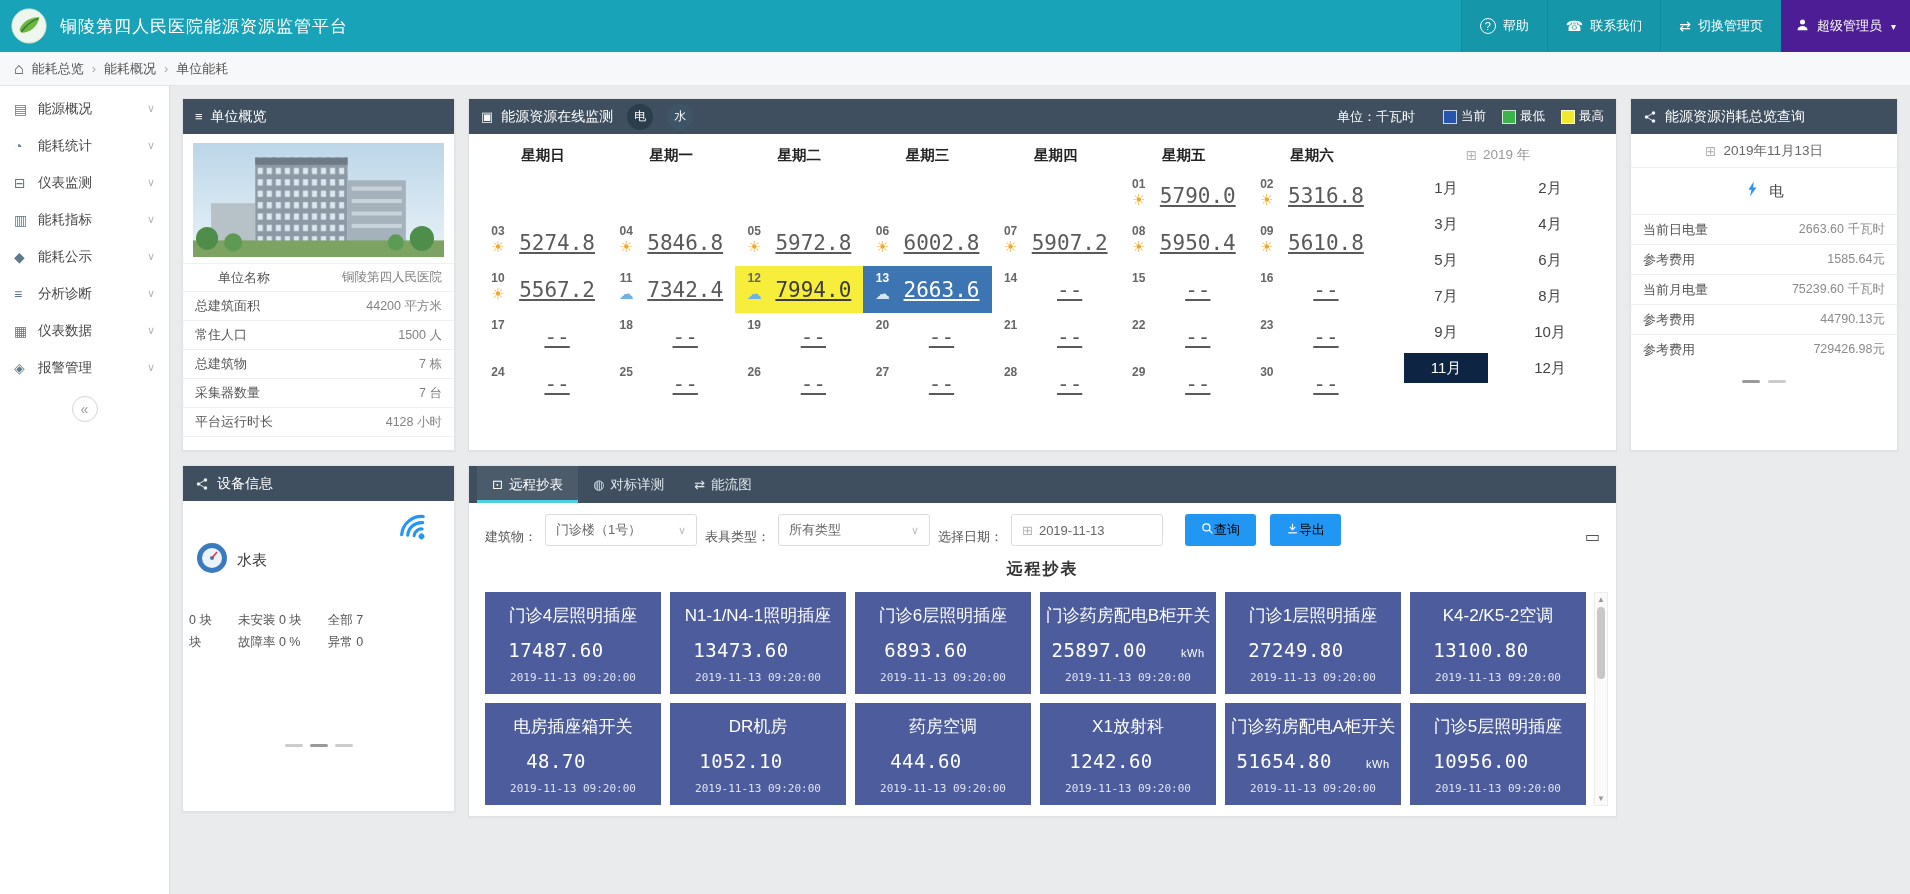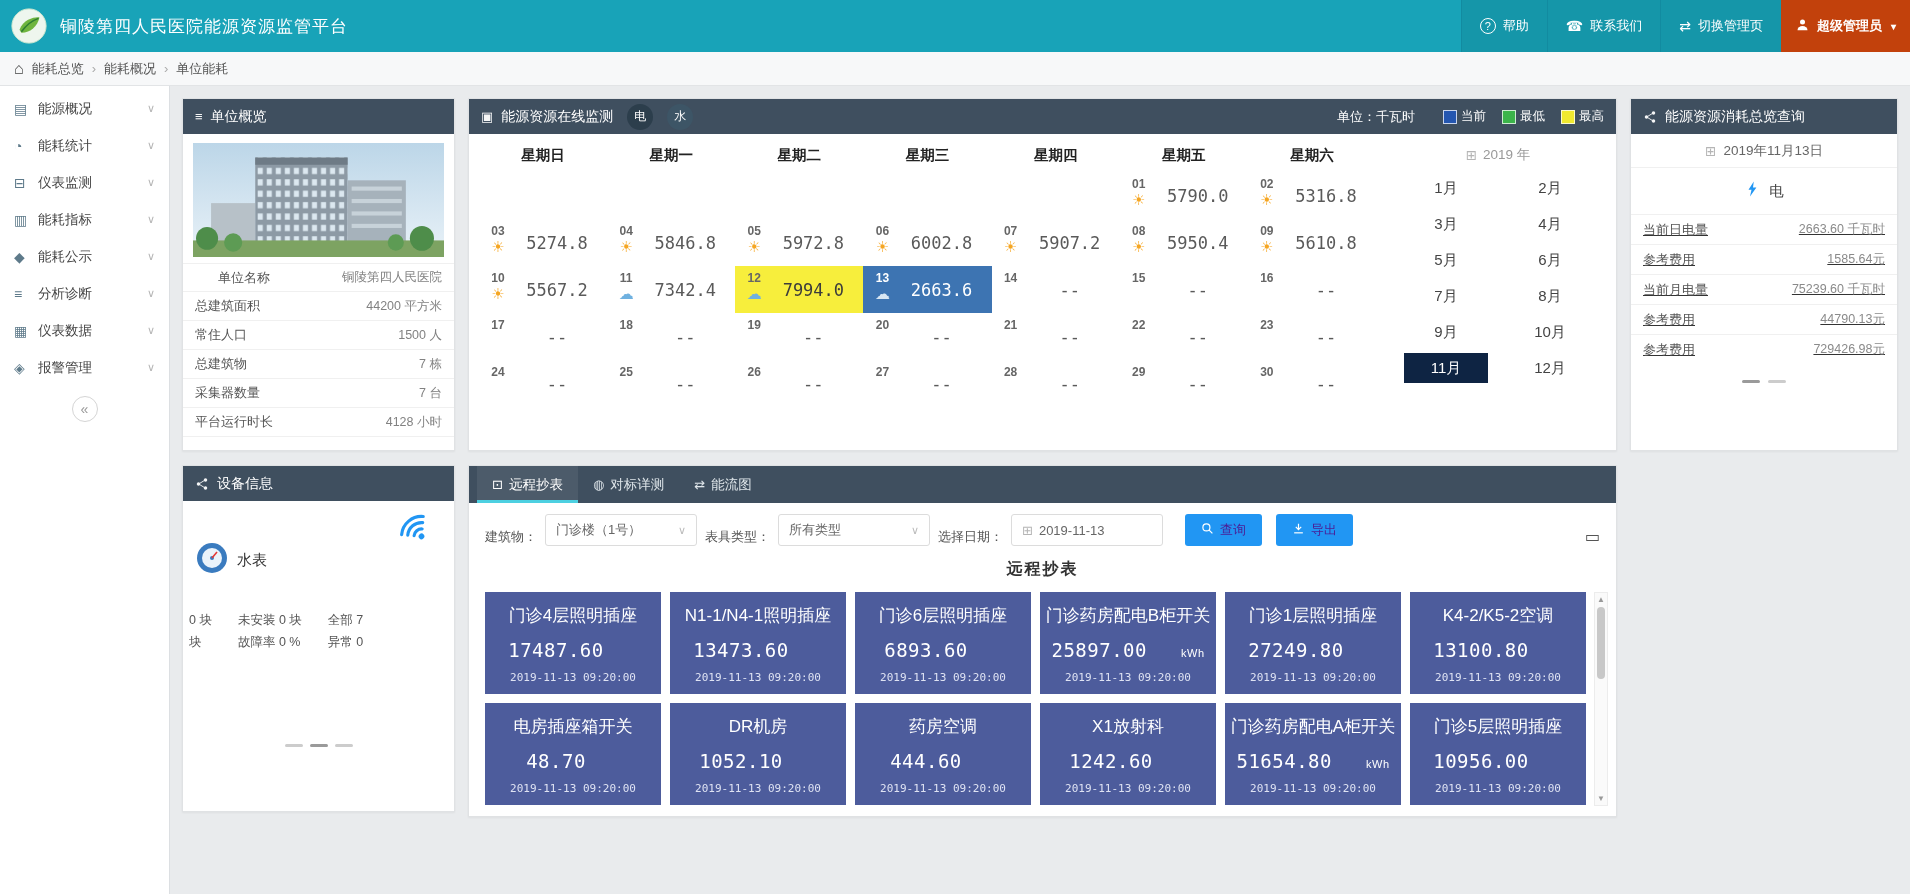--- a/index.html
+++ b/index.html
@@ -11,21 +11,21 @@
     overflow: hidden;
   }
 
   
   .topbar { height: 52px; background: #18a3b8; display: flex; align-items: center; padding-left: 10px; }
   .logo { width: 38px; height: 38px; flex-shrink: 0; }
   .app-title { color: #fff; font-size: 17px; margin-left: 12px; letter-spacing: 1px; }
   .top-nav { margin-left: auto; height: 100%; display: flex; }
   .top-btn { height: 100%; border: none; background: #1596a9; color: #fff; font-size: 13px; padding: 0 18px;
     display: flex; align-items: center; gap: 7px; cursor: pointer; border-left: 1px solid #128ba0; }
-  .top-btn.admin { background: #c2410c; border-left: none; padding: 0 14px; font-weight: bold; }
+  .top-btn.admin { background: #4c1d95; border-left: none; padding: 0 14px; }
   .circle-q { width: 16px; height: 16px; border: 1px solid #fff; border-radius: 50%; font-size: 11px;
     display: inline-flex; align-items: center; justify-content: center; }
   .tb-glyph { font-size: 14px; }
   .tb-caret { font-size: 10px; margin-left: 2px; }
 
   
   .breadcrumb { height: 34px; background: #f7f8f9; border-bottom: 1px solid #e2e4e6; display: flex;
     align-items: center; padding: 0 14px; font-size: 13px; color: #555; gap: 8px; }
   .bc-home { font-size: 16px; color: #444; }
   .bc-sep { color: #aaa; font-size: 13px; }
@@ -85,60 +85,60 @@
   .monitor-body { flex: 1; display: flex; padding: 4px 8px 0 10px; min-height: 0; }
   .calendar { flex: 1; display: flex; flex-direction: column; min-width: 0; }
   .weekdays { display: grid; grid-template-columns: repeat(7, 1fr); height: 34px; align-items: center; }
   .wd { text-align: center; font-weight: bold; font-size: 14.5px; color: #222; font-family: Liberation Serif, serif; }
   .days { display: grid; grid-template-columns: repeat(7, 1fr); grid-template-rows: repeat(5, 47px); }
   .day-cell { display: flex; align-items: center; padding: 3px 6px; gap: 2px; cursor: pointer; }
   .day-left { width: 26px; display: flex; flex-direction: column; align-items: center; gap: 1px; align-self: flex-start; padding-top: 2px; }
   .day-num { font-size: 12px; font-weight: bold; color: #666; }
   .day-weather { font-size: 15px; line-height: 16px; height: 17px; }
   .sun { color: #f5a623; } .cloud { color: #6fb1e0; } .cloud-light { color: #d7e6f3; }
-  .day-value { flex: 1; text-align: center; font-family: "DejaVu Sans Mono", monospace; font-size: 17px; color: #5a5a5a; }
+  .day-value { flex: 1; text-align: center; font-family: "DejaVu Sans Mono", monospace; font-size: 21px; color: #5a5a5a; text-decoration: underline; }
   .day-cell.max { background: #f7ee3c; }
   .day-cell.max .day-value { color: #3c3c3c; }
   .day-cell.current { background: #3d74b2; }
   .day-cell.current .day-num, .day-cell.current .day-value { color: #fff; }
 
   .month-box { width: 232px; flex-shrink: 0; padding: 2px 6px 0 18px; display: flex; flex-direction: column; }
   .year-row { display: flex; align-items: center; justify-content: center; gap: 6px; color: #999; font-size: 13.5px; height: 30px; }
   .cal-glyph { color: #b5b5b5; }
   .months { display: grid; grid-template-columns: 1fr 1fr; grid-auto-rows: 36px; }
   .month-cell { margin: 3px 10px; display: flex; align-items: center; justify-content: center; font-size: 15px; color: #444; cursor: pointer; }
   .month-cell.active { background: #0e2443; color: #fff; }
 
   
   .query-panel { height: 353px; display: flex; flex-direction: column; }
   .query-date { height: 34px; display: flex; align-items: center; justify-content: center; gap: 7px;
     color: #666; font-size: 13.5px; border-bottom: 1px solid #f0f0f0; }
   .energy-type { height: 46px; display: flex; align-items: center; justify-content: center; gap: 7px; }
   .energy-label { font-size: 14.5px; color: #444; }
   .qr-row { display: flex; justify-content: space-between; align-items: center; height: 30px;
-    padding: 0 12px; border-top: 1px solid #f0f0f0; font-size: 13px; text-decoration: underline; }
+    padding: 0 12px; border-top: 1px solid #f0f0f0; font-size: 13px; }
   .qr-label { color: #555; }
   .qr-value { color: #8a8a8a; font-size: 12.5px; }
   .query-dots { margin: 16px auto 0; display: flex; gap: 8px; }
 
   
   .meter-panel { height: 352px; display: flex; flex-direction: column; }
   .meter-head { height: 37px; background: #3f4f5f; display: flex; align-items: stretch; padding: 0 8px; flex-shrink: 0; }
   .tabs { display: flex; height: 100%; }
   .tab { display: flex; align-items: center; gap: 6px; padding: 0 15px; color: #dfe6ea; font-size: 13.5px; cursor: pointer; }
   .tab.active { color: #fff; background: rgba(255,255,255,0.07); box-shadow: inset 0 -3px 0 #4dd0e1; }
   .tab-icon { font-size: 13px; }
 
   .filter-row { display: flex; align-items: flex-end; gap: 8px; padding: 11px 16px 9px; }
   .f-label { font-size: 13px; color: #555; white-space: nowrap; }
   .f-select, .f-date { width: 152px; height: 32px; border: 1px solid #dcdcdc; border-radius: 3px; background: #fff;
     display: flex; align-items: center; gap: 6px; padding: 0 10px; font-size: 13px; color: #666; cursor: pointer; }
   .f-select .caret { margin-left: auto; color: #bbb; font-size: 11px; }
-  .btn-primary { height: 32px; background: #2196f3; color: #4c1d95; border: none; border-radius: 3px; padding: 0 16px;
-    font-size: 13px; display: inline-flex; align-items: center; gap: 6px; cursor: pointer; }
+  .btn-primary { height: 32px; background: #2196f3; color: #000000; border: none; border-radius: 3px; padding: 0 16px;
+    font-size: 13px; display: inline-flex; align-items: center; cursor: pointer; }
   .btn-search { margin-left: 14px; }
   .btn-export { margin-left: 6px; }
   .view-toggle { margin-left: auto; color: #555; font-size: 16px; cursor: pointer; }
 
   .section-title { text-align: center; font-size: 16px; font-weight: bold; color: #333; letter-spacing: 2px; padding: 4px 0 12px; }
 
   .cards-wrap { position: relative; flex: 1; padding: 0 30px 10px 16px; overflow: hidden; }
   .cards { display: grid; grid-template-columns: repeat(6, 1fr); gap: 9px; }
   .meter-card { background: #4d5c9c; color: #fff; text-align: center; padding: 12px 4px 10px; cursor: pointer; }
   .mc-name { font-size: 17px; margin-bottom: 12px; white-space: nowrap; overflow: hidden; }

